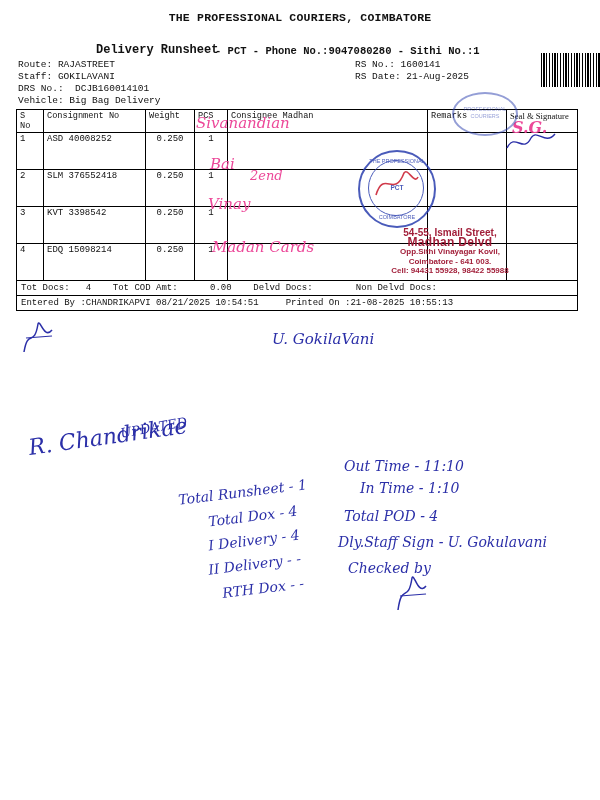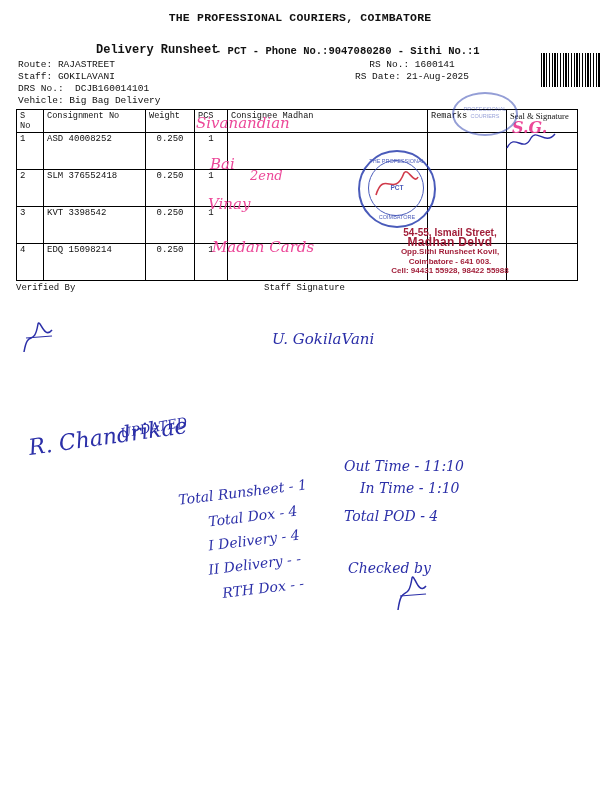--- a/index.html
+++ b/index.html
@@ -61,21 +61,21 @@
     position: absolute;
     left: 18px;
     top: 0;
   }
   .meta .left div { white-space: pre; }
   .meta .right {
     position: absolute;
     left: 355px;
     top: 0;
   }
-  .meta .right div { white-space: pre; text-align: center; }
+  .meta .right div { white-space: pre; }
   .barcode {
     position: absolute;
     left: 186px;
     top: -6px;
     width: 150px;
     height: 34px;
     background: repeating-linear-gradient(
       to right,
       #000 0px, #000 1px, #fff 1px, #fff 2px,
       #000 2px, #000 4px, #fff 4px, #fff 5px,
@@ -299,25 +299,25 @@
         <td class="c-cons">EDQ 15098214</td>
         <td class="c-wt">0.250</td>
         <td class="c-pcs">1</td>
         <td class="c-cd"></td>
         <td class="c-rm"></td>
         <td class="c-ss"></td>
       </tr>
     </tbody>
   </table>
 
-
-  <div class="verified">
-    <span class="vb">Verified By</span>
-    <span class="ss">Staff Signature</span>
-  </div>
+  <div class="totals">
+    <div class="row1">Tot Docs:   4    Tot COD Amt:      0.00    Delvd Docs:        Non Delvd Docs:</div>
+    <div class="row2">Entered By :CHANDRIKAPVI 08/21/2025 10:54:51     Printed On :21-08-2025 10:55:13</div>
+  </div>
+
 
   <div class="ink" style="left:196px; top:114px; font-size:15px;">Sivanandian</div>
   <div class="ink" style="left:210px; top:155px; font-size:15px;">Bai</div>
   <div class="ink" style="left:250px; top:168px; font-size:13px;">2end</div>
   <div class="ink" style="left:208px; top:195px; font-size:15px;">Vinay</div>
   <div class="ink" style="left:212px; top:238px; font-size:15px;">Madan Cards</div>
 
   <div class="ink" style="left:512px; top:118px; font-size:16px; font-weight:bold;">S.G.</div>
   <svg class="sig-path" style="left:505px; top:128px;" width="60" height="28">
     <path d="M2,20 C10,4 18,26 26,10 C32,0 40,18 50,6" stroke="#2b2fa8" stroke-width="1.4" fill="none"></path>
@@ -335,21 +335,21 @@
     <div class="t3">COIMBATORE</div>
   </div>
   <svg class="sig-path" style="left:372px; top:165px;" width="50" height="40">
     <path d="M4,30 C12,4 22,34 32,8 C36,2 42,20 46,12" stroke="#d03a4a" stroke-width="1.6" fill="none"></path>
   </svg>
 
 
   <div class="stamp-addr" style="top:228px; left:370px;">
     <div class="mid">54-55, Ismail Street,</div>
     <div class="big" style="font-size:12px;">Madhan Delvd</div>
-    <div>Opp.Sithi Runsheet Kovil,</div>
+    <div>Opp.Sithi Vinayagar Kovil,</div>
     <div>Coimbatore - 641 003.</div>
     <div>Cell: 94431 55928, 98422 55988</div>
   </div>
 
   <svg class="sig-path" style="left:18px; top:318px;" width="70" height="40">
     <path d="M6,34 C10,10 16,30 20,6 C22,0 26,22 34,12" stroke="#2b2fa8" stroke-width="1.5" fill="none"></path>
     <path d="M8,20 L34,18" stroke="#2b2fa8" stroke-width="1.2" fill="none"></path>
   </svg>
 
   <div class="bb-label" style="left:272px; top:330px; font-size:15px;">U. GokilaVani</div>
@@ -358,20 +358,21 @@
 
   <div class="bb-label" style="left:178px; top:484px; font-size:14px; transform:rotate(-7deg);">Total Runsheet - 1</div>
   <div class="bb-label" style="left:208px; top:508px; font-size:14px; transform:rotate(-7deg);">Total Dox - 4</div>
   <div class="bb-label" style="left:208px; top:532px; font-size:14px; transform:rotate(-7deg);">I Delivery - 4</div>
   <div class="bb-label" style="left:208px; top:556px; font-size:14px; transform:rotate(-7deg);">II Delivery - -</div>
   <div class="bb-label" style="left:222px; top:580px; font-size:14px; transform:rotate(-7deg);">RTH Dox - -</div>
 
   <div class="bb-label" style="left:344px; top:458px; font-size:14px;">Out Time - 11:10</div>
   <div class="bb-label" style="left:360px; top:480px; font-size:14px;">In Time - 1:10</div>
   <div class="bb-label" style="left:344px; top:508px; font-size:14px;">Total POD - 4</div>
+  <div class="bb-label" style="left:338px; top:534px; font-size:14px;">Dly.Staff Sign - U. Gokulavani</div>
   <div class="bb-label" style="left:348px; top:560px; font-size:14px;">Checked by</div>
 
   <svg class="sig-path" style="left:388px; top:572px;" width="70" height="42">
     <path d="M10,38 C14,10 20,32 24,6 C26,0 30,24 38,14" stroke="#2b2fa8" stroke-width="1.5" fill="none"></path>
     <path d="M12,24 L38,22" stroke="#2b2fa8" stroke-width="1.2" fill="none"></path>
   </svg>
 
 </div>
 
 </body></html>

